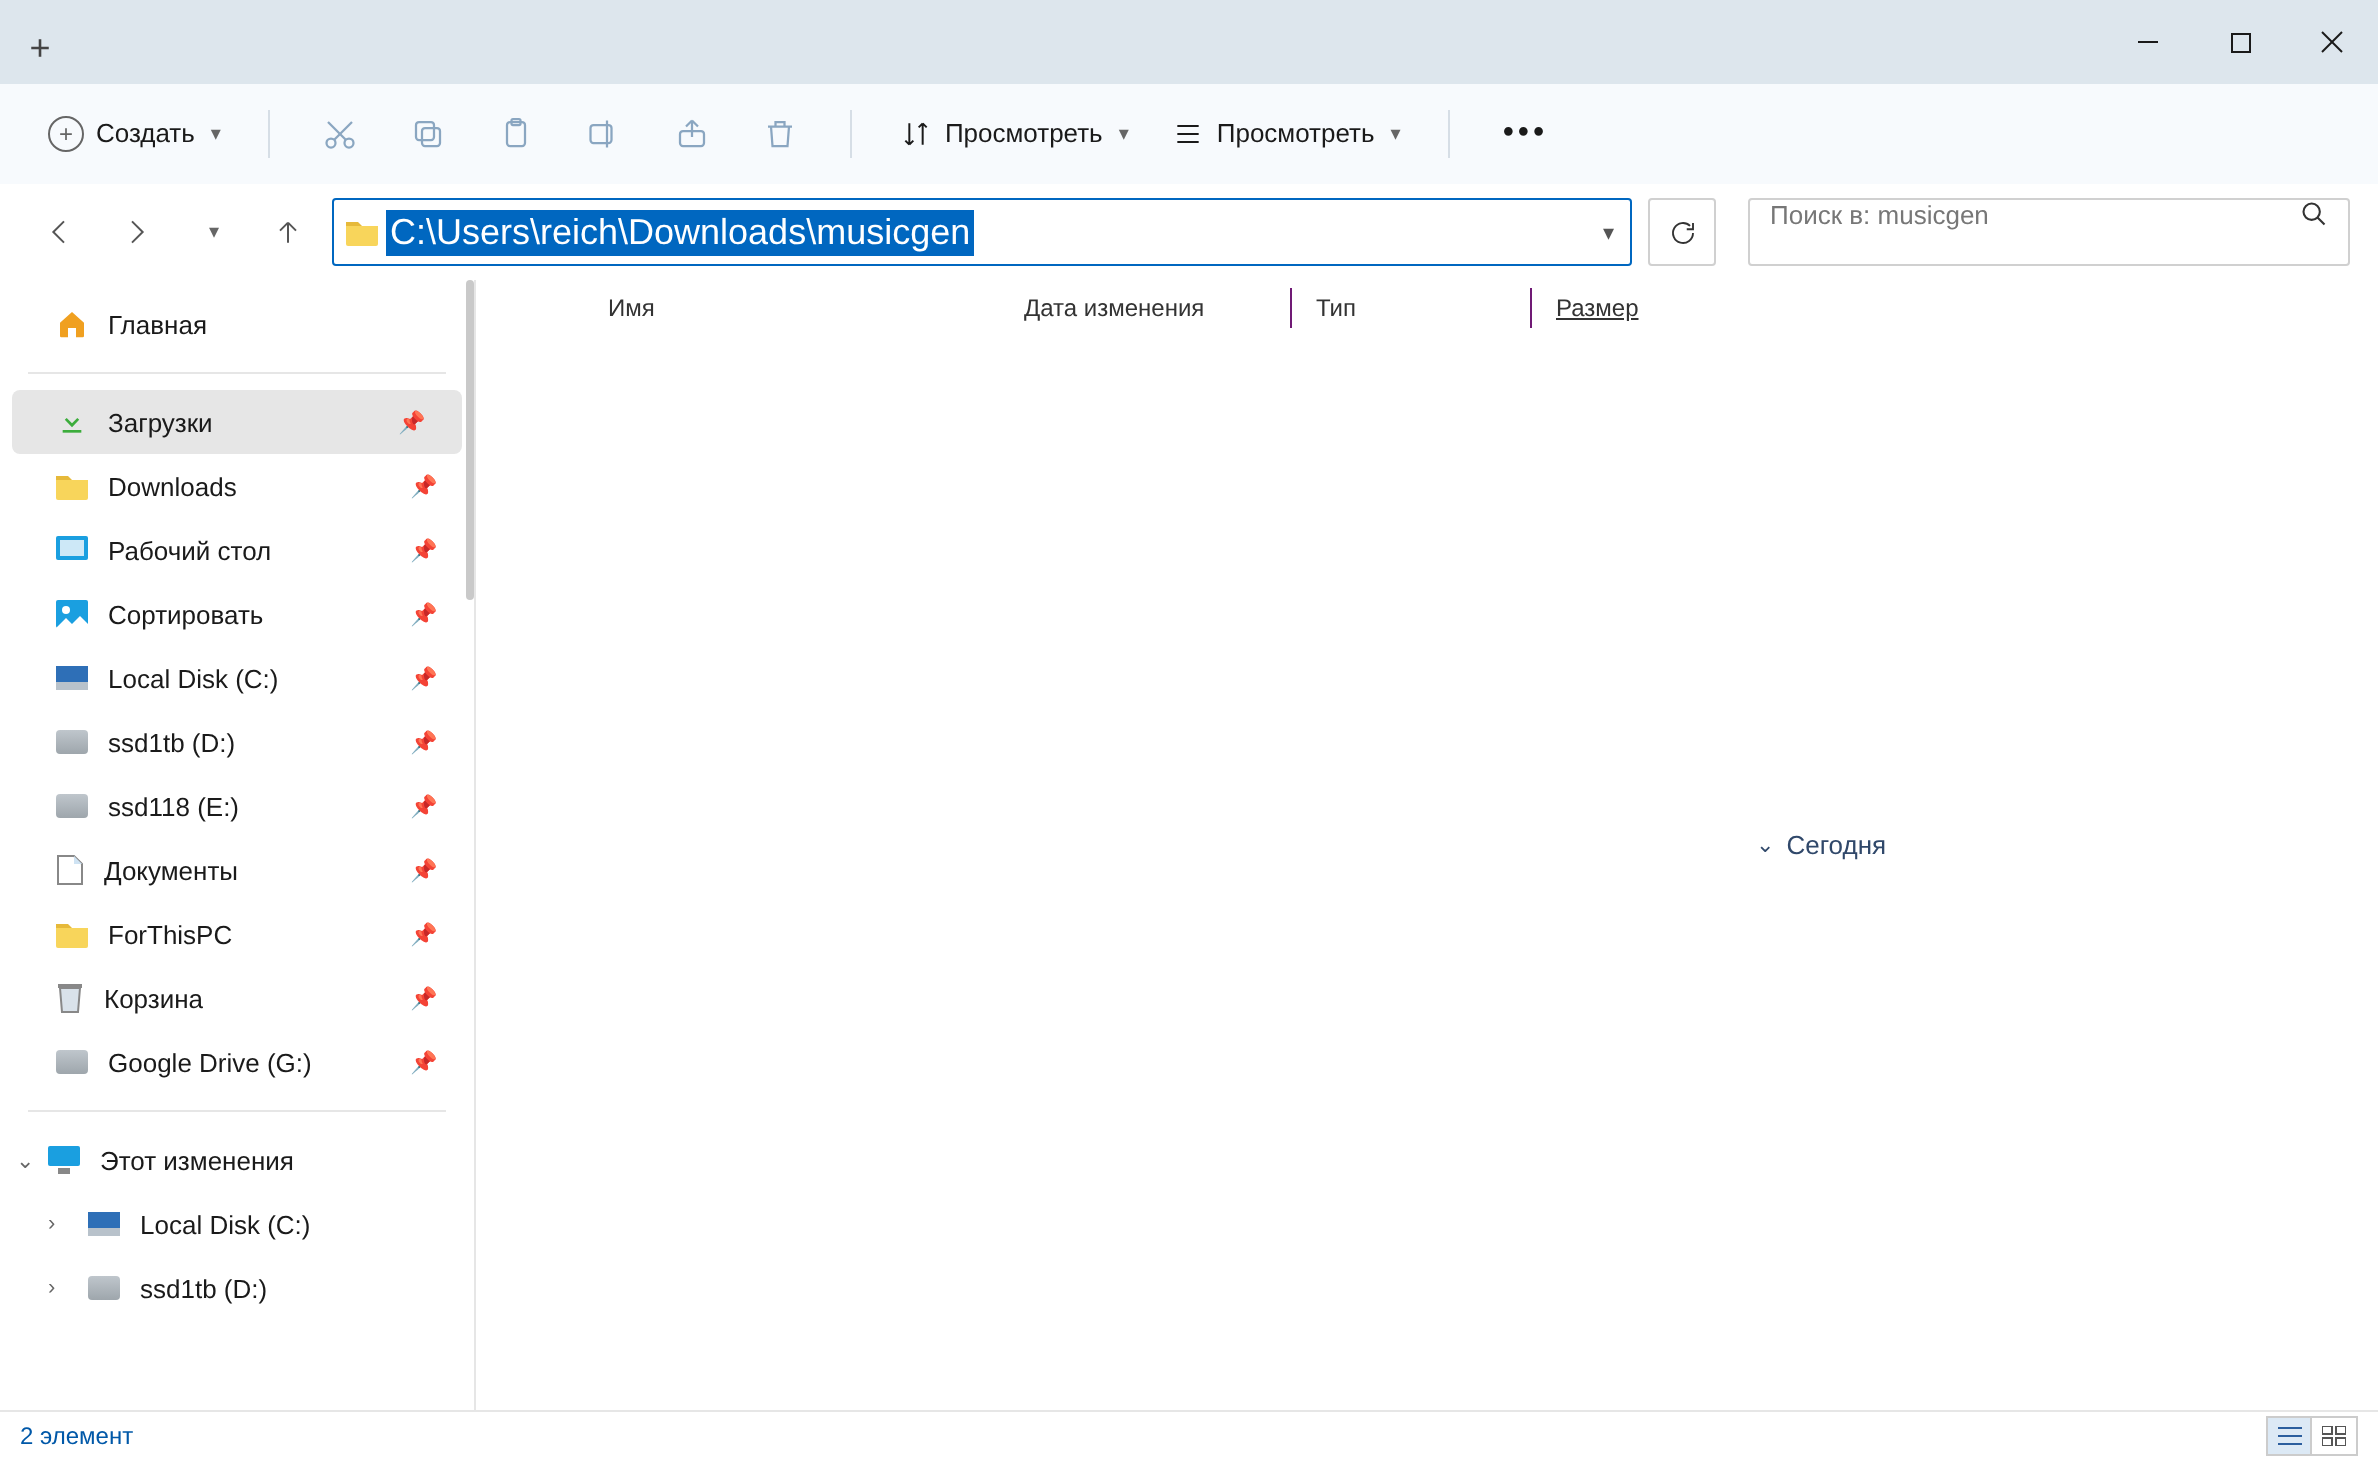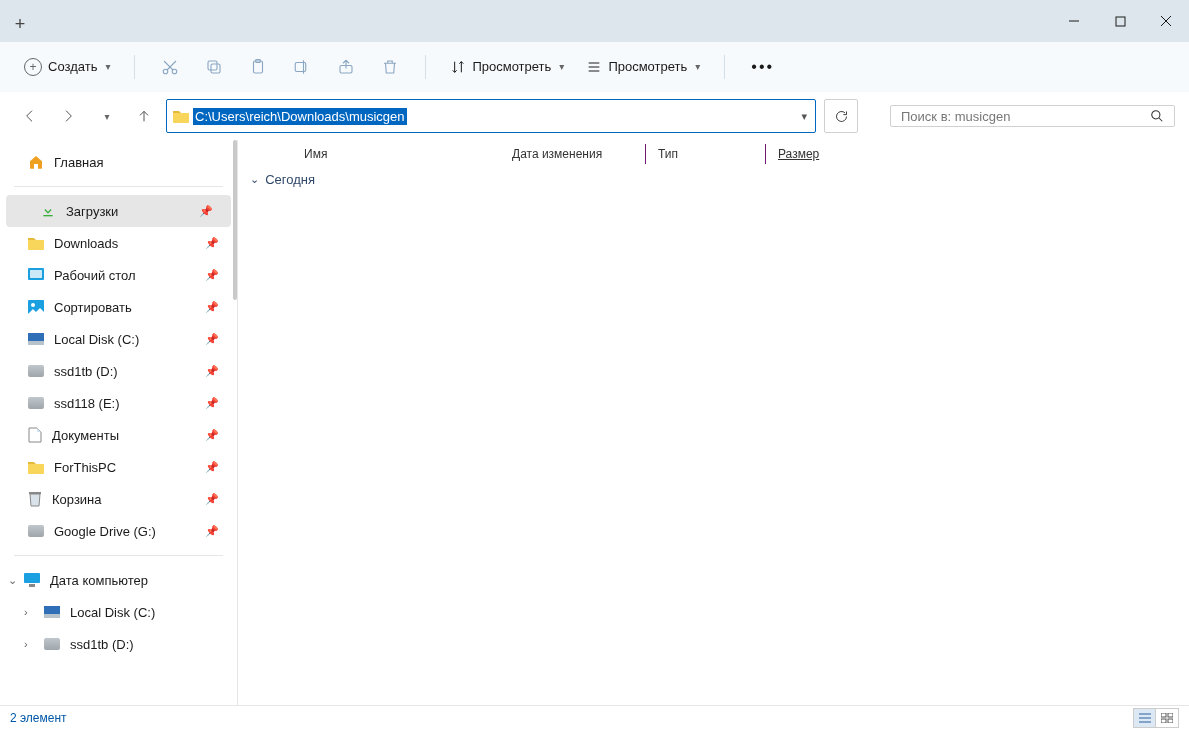--- a/index.html
+++ b/index.html
@@ -22,40 +22,40 @@
   .sep { width: 1px; height: 24px; background: #d6dee6; margin: 0 10px; }
   .icon-btn { width: 38px; height: 34px; display: flex; align-items: center; justify-content: center; color: #8aa6c1; cursor: pointer; border-radius: 4px; }
   .cmd-group { display: flex; align-items: center; gap: 6px; padding: 4px 8px; cursor: pointer; border-radius: 4px; color: #1a1a1a; }
   .cmd-group svg { stroke: #1a1a1a; }
   .more-btn { padding: 4px 10px; cursor: pointer; font-size: 16px; letter-spacing: 2px; color: #1a1a1a; }
 
   
   .nav-row { height: 48px; background: #fff; display: flex; align-items: center; padding: 0 14px; gap: 6px; }
   .nav-btn { width: 32px; height: 32px; display: flex; align-items: center; justify-content: center; color: #555; cursor: pointer; border-radius: 4px; }
   .addr { flex: 0 0 650px; height: 34px; border: 1px solid #0067c0; display: flex; align-items: center; padding: 0 28px 0 6px; position: relative; border-radius: 2px; }
-  .addr .addr-path { background: #0067c0; color: #fff; padding: 1px 2px; font-size: 13px; white-space: nowrap; }
+  .addr .addr-path { background: #0067c0; color: #fff; padding: 1px 2px; font-size: 18px; white-space: nowrap; }
   .addr .addr-caret { position: absolute; right: 8px; font-size: 11px; color: #555; }
   .refresh { width: 34px; height: 34px; border: 1px solid #d0d0d0; display: flex; align-items: center; justify-content: center; color: #333; cursor: pointer; margin-left: 2px; border-radius: 2px; }
-  .search { flex: 1; height: 22px; border: 1px solid #d0d0d0; margin-left: 26px; display: flex; align-items: center; padding: 0 10px; color: #777; border-radius: 2px; position: relative; }
+  .search { flex: 1; height: 34px; border: 1px solid #d0d0d0; margin-left: 10px; display: flex; align-items: flex-start; padding: 0 10px; color: #777; border-radius: 2px; position: relative; }
   .search .s-icon { position: absolute; right: 10px; color: #333; }
 
   
   .main { display: flex; height: calc(729px - 42px - 50px - 48px - 24px); }
   .sidebar { width: 238px; border-right: 1px solid #e6e6e6; padding-top: 6px; overflow: hidden; position: relative; }
   .sb-scroll { position: absolute; right: 0; top: 0; width: 4px; height: 160px; background: #c9c9c9; border-radius: 2px; }
   .sb-item { height: 32px; display: flex; align-items: center; padding: 0 12px 0 28px; gap: 10px; cursor: pointer; position: relative; color: #1a1a1a; }
   .sb-item.home { padding-left: 28px; }
-  .sb-item.selected { background: #e6e6e6; border-radius: 4px; margin: 0 6px; padding-left: 34px; }
+  .sb-item.selected { background: #e6e6e6; border-radius: 4px; margin: 0 6px; padding-left: 22px; }
   .sb-item .pin { position: absolute; right: 18px; color: #888; font-size: 11px; }
   .sb-divider { height: 1px; background: #e6e6e6; margin: 8px 14px; }
   .sb-expand { position: absolute; left: 8px; color: #666; font-size: 11px; }
   .sb-sub { padding-left: 44px; }
 
   
-  .content { flex: 1; display: flex; flex-direction: column; }
+  .content { flex: 1; display: flex; flex-direction: row; }
   .cols { height: 28px; display: flex; align-items: center; padding-left: 16px; color: #333; font-size: 12px; }
   .col { border-right: 1px solid #701a75; height: 20px; display: flex; align-items: center; padding-left: 12px; }
   .col.name { width: 246px; padding-left: 50px; border-right: none; }
   .col.date { width: 146px; }
   .col.type { width: 120px; }
   .col.size { width: 100px; border-right: none; text-decoration: underline; }
   .group-head { display: flex; align-items: center; gap: 6px; padding: 4px 0 4px 12px; color: #30486a; font-size: 13px; }
   .group-head .gh-caret { font-size: 11px; color: #30486a; }
   .row { display: flex; align-items: center; height: 30px; padding-left: 16px; cursor: pointer; }
   .row .rname { width: 246px; display: flex; align-items: center; gap: 8px; padding-left: 8px; }
@@ -306,21 +306,21 @@
     </div>
 
     <div class="sb-divider"></div>
 
     <div class="sb-item" style="padding-left:10px">
       <span class="sb-expand">⌄</span>
       <svg width="16" height="14" viewBox="0 0 16 14" style="margin-left:14px">
           <rect fill="#1a9fe0" x="0" y="0" width="16" height="10" rx="1"></rect>
           <rect fill="#888" x="5" y="11" width="6" height="3"></rect>
         </svg>
-      <span>Дата компьютер</span>
+      <span>Этот изменения</span>
     </div>
     <div class="sb-item sb-sub">
       <span class="sb-expand" style="left:24px">›</span>
       <svg width="16" height="12" viewBox="0 0 16 12">
           <rect fill="#2e6fb7" x="0" y="0" width="16" height="8"></rect>
           <rect fill="#b8c2cb" x="0" y="8" width="16" height="4"></rect>
         </svg>
       <span>Local Disk (C:)</span>
     </div>
     <div class="sb-item sb-sub">

